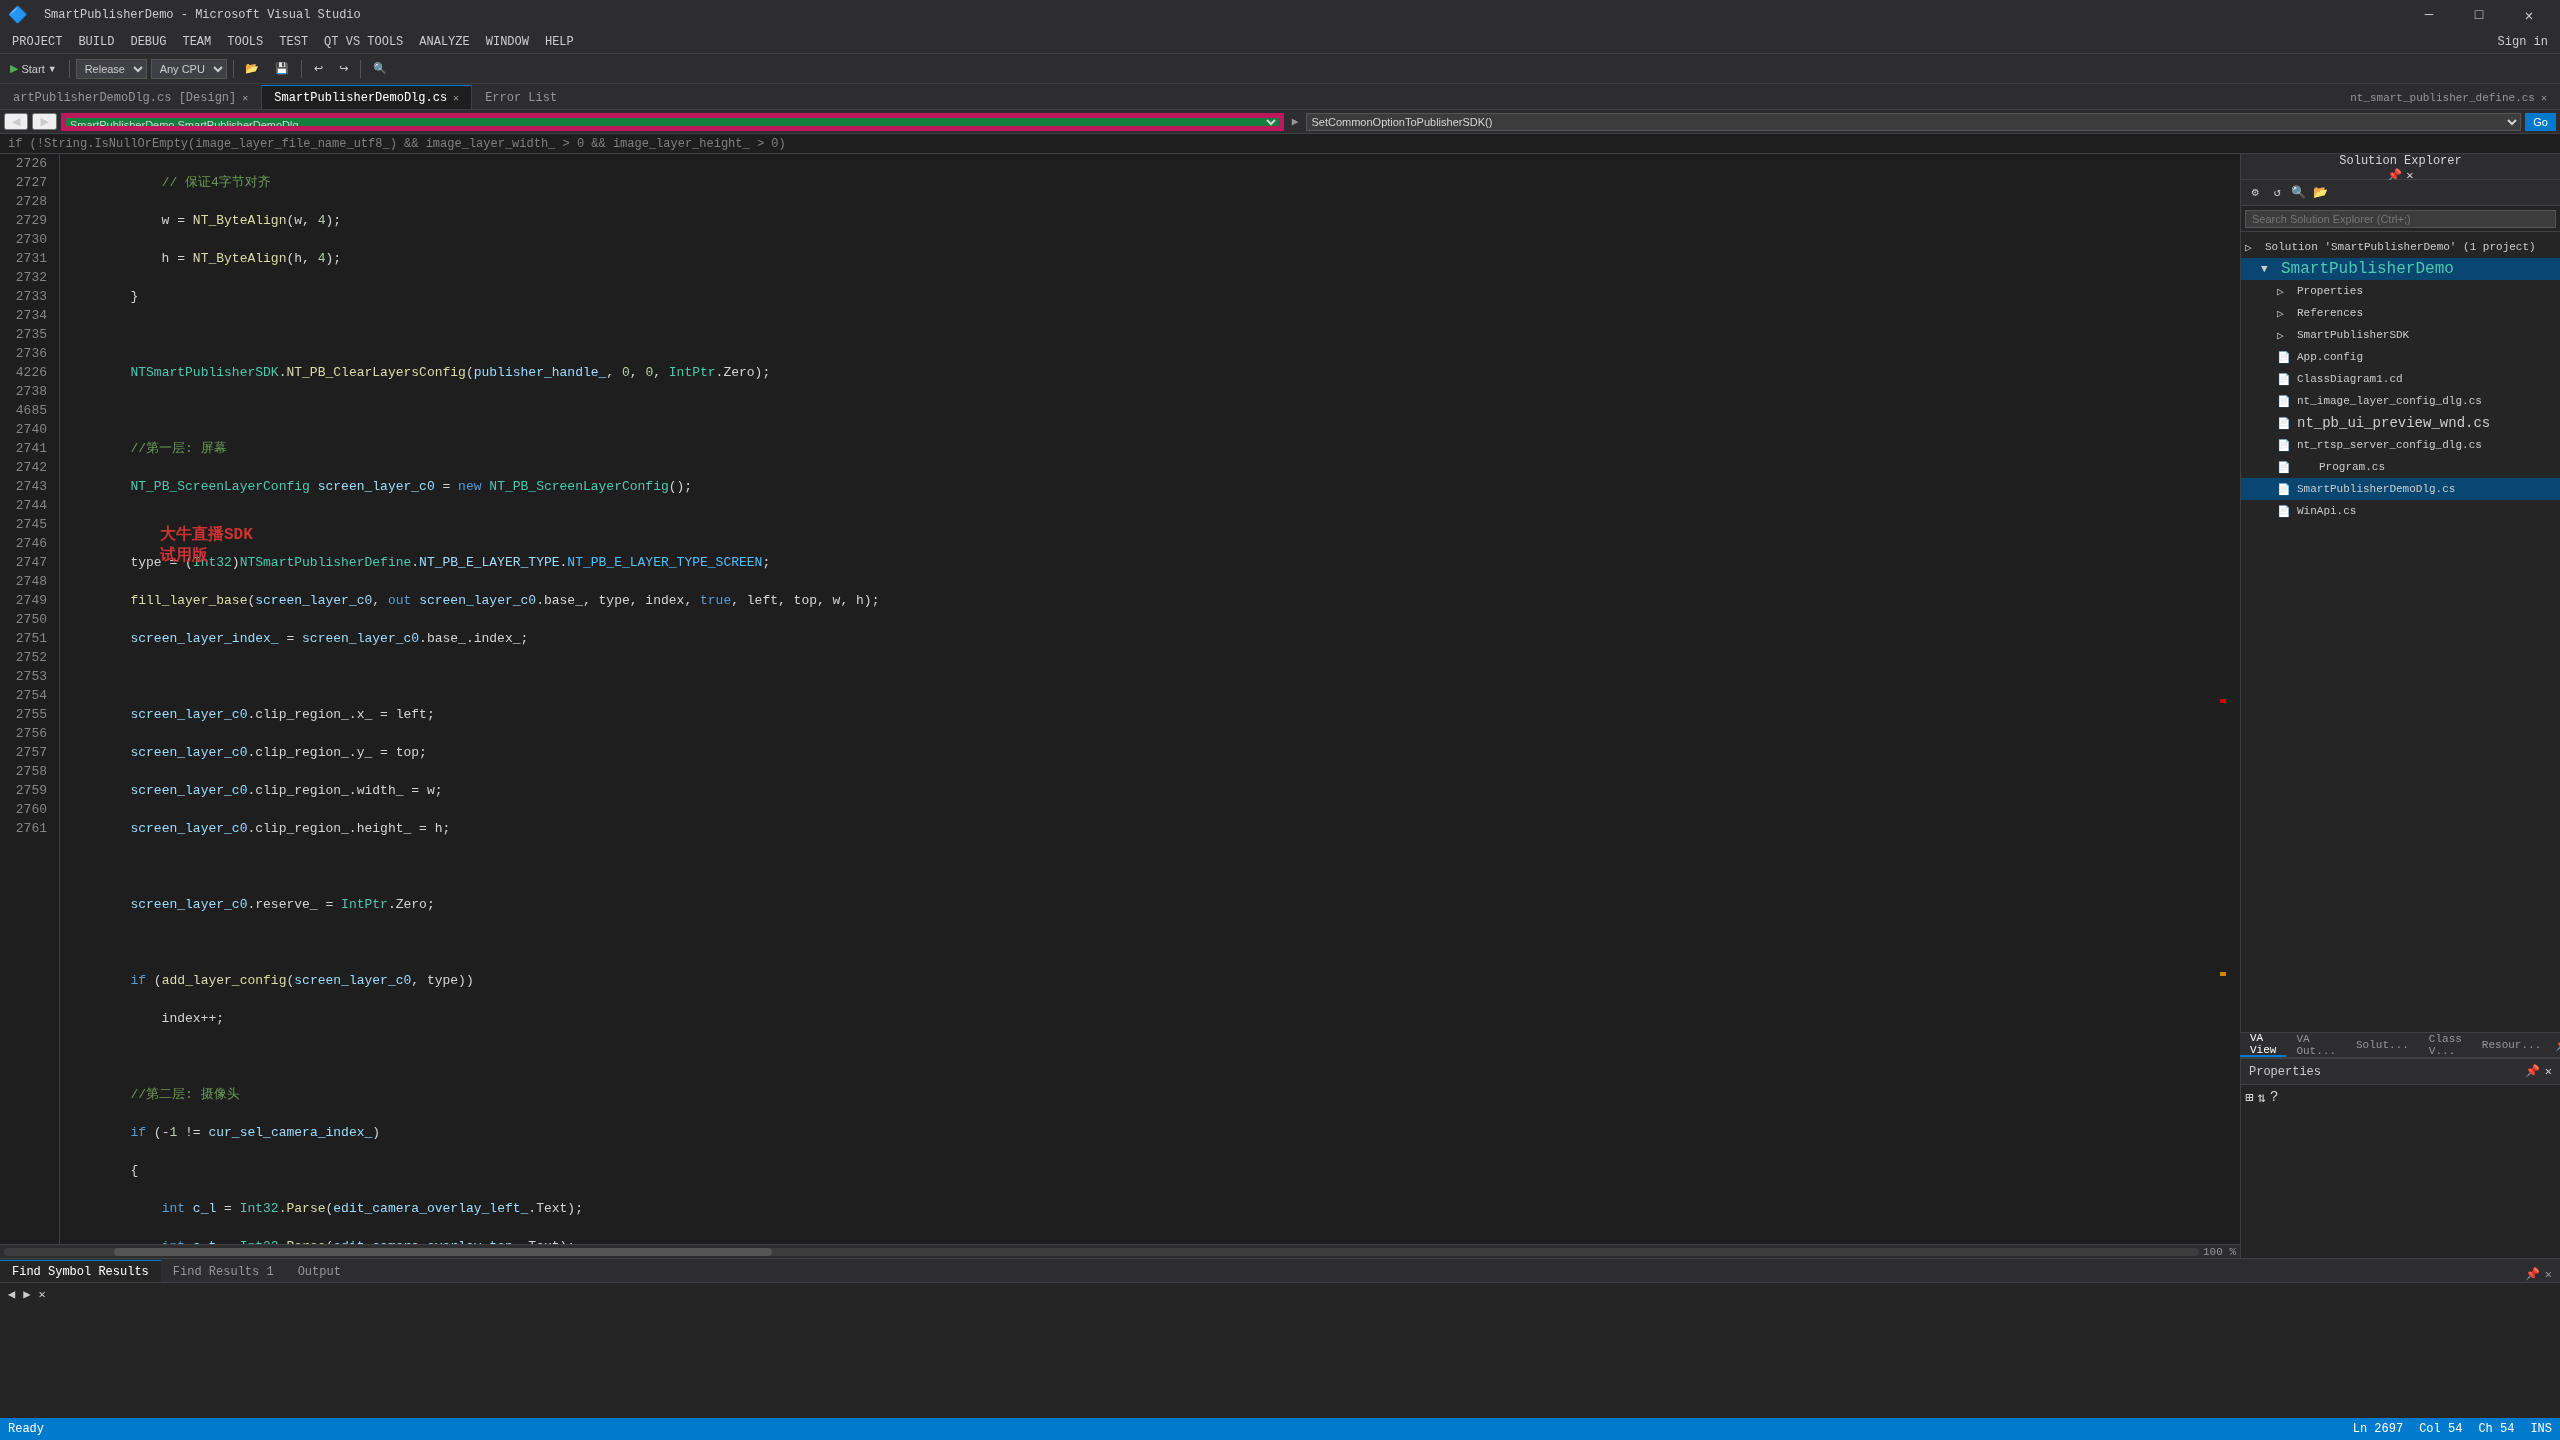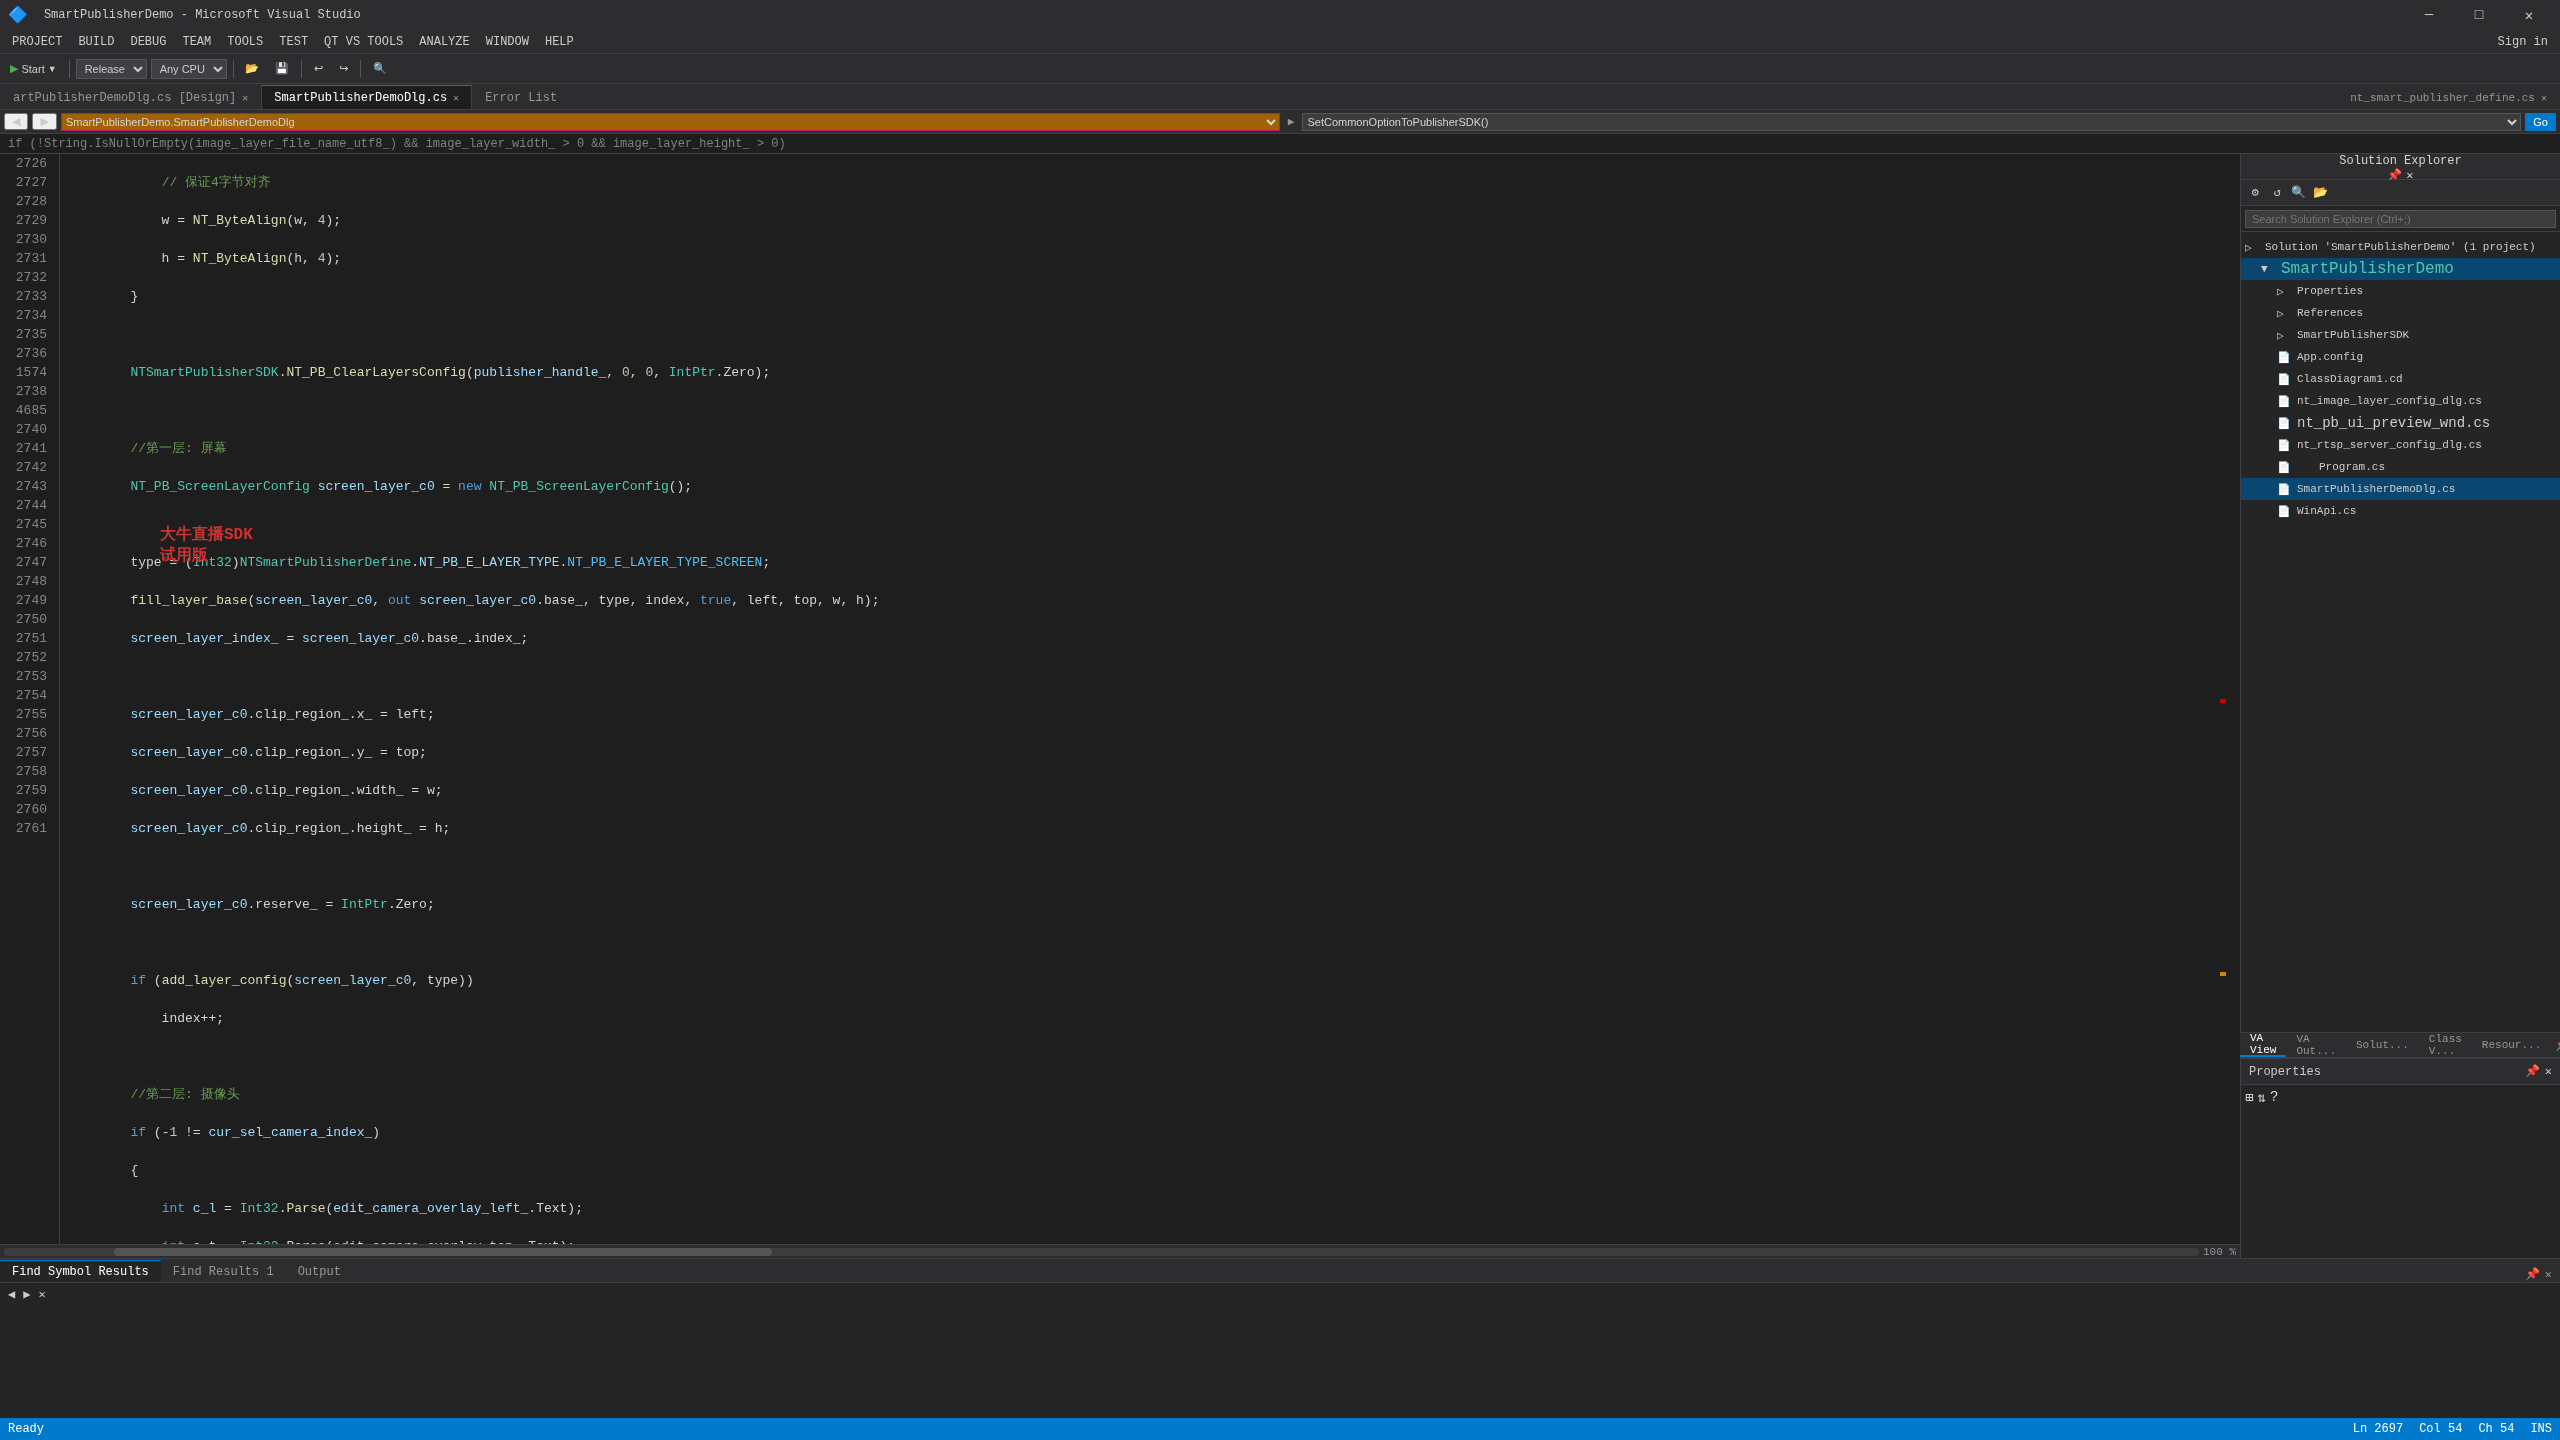--- a/index.html
+++ b/index.html
@@ -471,21 +471,21 @@
   <div style="flex:1; background:#2d2d30;"></div>
   <div class="tab" style="color:#969696; font-size:11px;">
     <span>nt_smart_publisher_define.cs</span>
     <span class="tab-close">✕</span>
   </div>
 </div>
 
 <div class="nav-bar">
   <button class="nav-bar-btn">◀</button>
   <button class="nav-bar-btn">▶</button>
-  <select style="flex:1; background:#a16207; border:1px solid #be185d; color:#d4d4d4; font-size:11px; height:18px;">
+  <select style="flex:1; background:#15803d; border:5px solid #be185d; color:#d4d4d4; font-size:11px; height:18px;">
     <option>SmartPublisherDemo.SmartPublisherDemoDlg</option>
   </select>
   <span style="padding:0 4px; color:#969696; font-size:11px;">▶</span>
   <select style="flex:1; background:#3c3c3c; border:1px solid #555; color:#d4d4d4; font-size:11px; height:18px;">
     <option>SetCommonOptionToPublisherSDK()</option>
   </select>
   <button style="background:#007acc; color:white; border:none; font-size:11px; padding:1px 8px; cursor:pointer; height:18px;">Go</button>
 </div>
 
 <div style="background:#1e1e1e; height:20px; display:flex; align-items:center; padding:0 8px; border-bottom:1px solid #3f3f46; font-size:12px; color:#808080;">
@@ -502,21 +502,21 @@
         <div>2727</div>
         <div>2728</div>
         <div>2729</div>
         <div>2730</div>
         <div>2731</div>
         <div>2732</div>
         <div>2733</div>
         <div>2734</div>
         <div>2735</div>
         <div>2736</div>
-        <div>1574</div>
+        <div>4226</div>
         <div>2738</div>
         <div>4685</div>
         <div>2740</div>
         <div>2741</div>
         <div>2742</div>
         <div>2743</div>
         <div>2744</div>
         <div>2745</div>
         <div>2746</div>
         <div>2747</div>

